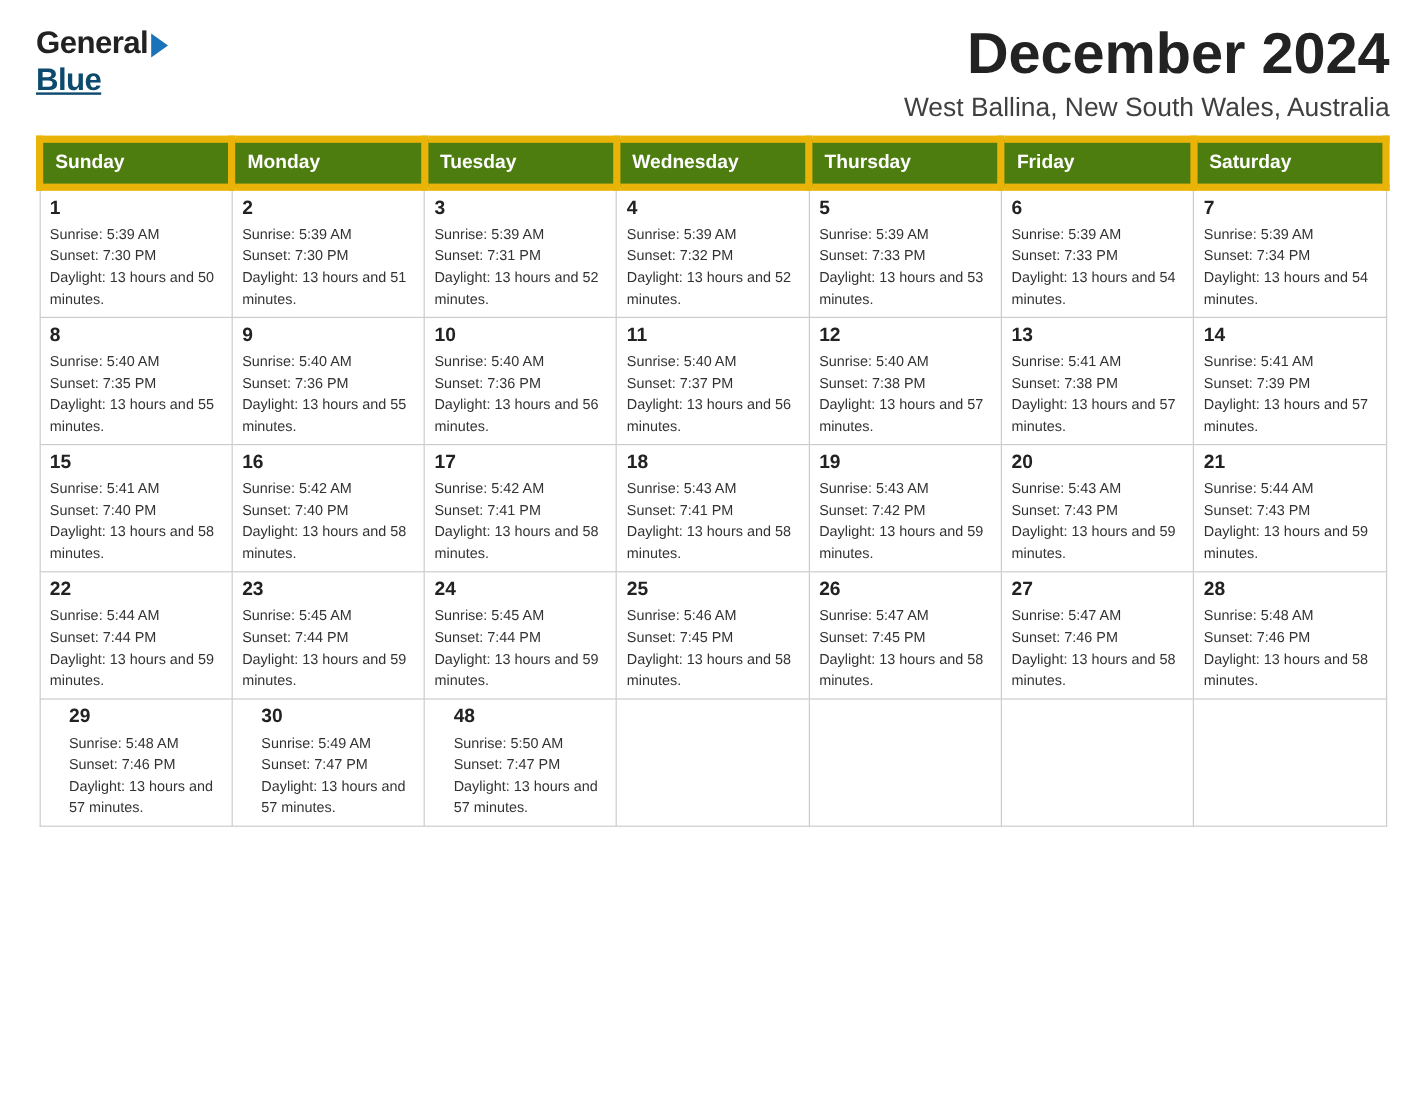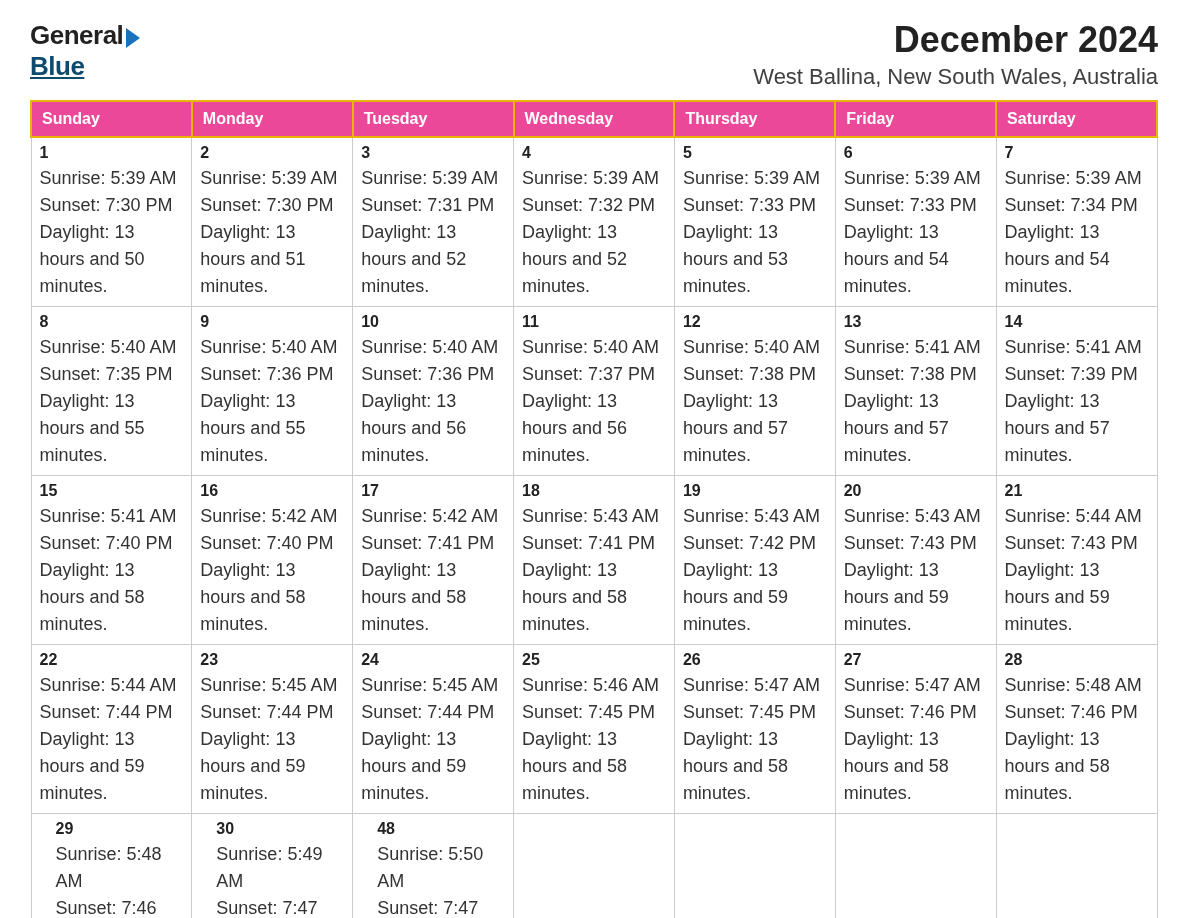--- a/index.html
+++ b/index.html
@@ -44,61 +44,61 @@
       border-left: 14px solid #1a72bb;
       margin-left: 3px;
       vertical-align: middle;
       position: relative;
       top: -2px;
     }
     .title-area {
       text-align: right;
     }
     .month-title {
-      font-size: 36px;
+      font-size: 48px;
       font-weight: bold;
       color: #222;
       line-height: 1.1;
     }
     .location-title {
       font-size: 22px;
       color: #404040;
       margin-top: 4px;
     }
     .calendar-table {
       width: 100%;
       border-collapse: collapse;
       margin-top: 10px;
     }
     .calendar-table th {
-      background-color: #ec4899;
+      background-color: #4d7c0f;
       color: #fff;
       font-size: 16px;
       font-weight: 600;
       padding: 8px 10px;
       text-align: left;
-      border: 2px solid #eab308;
+      border: 6px solid #eab308;
     }
     .calendar-table td {
       vertical-align: top;
       padding: 6px 8px;
       border: 1px solid #ccc;
       width: calc(100% / 7);
       font-size: 12.5px;
       color: #222;
       min-height: 90px;
     }
     .day-number {
       font-size: 16px;
       font-weight: bold;
       margin-bottom: 3px;
       display: block;
     }
     .day-info {
-      font-size: 18px;
+      font-size: 12px;
       line-height: 1.5;
       color: #333;
     }
     tr:last-child td {
       border-bottom: 1px solid #ccc;
       padding-left: 24px;
     }
   </style>
 </head>
 <body>

